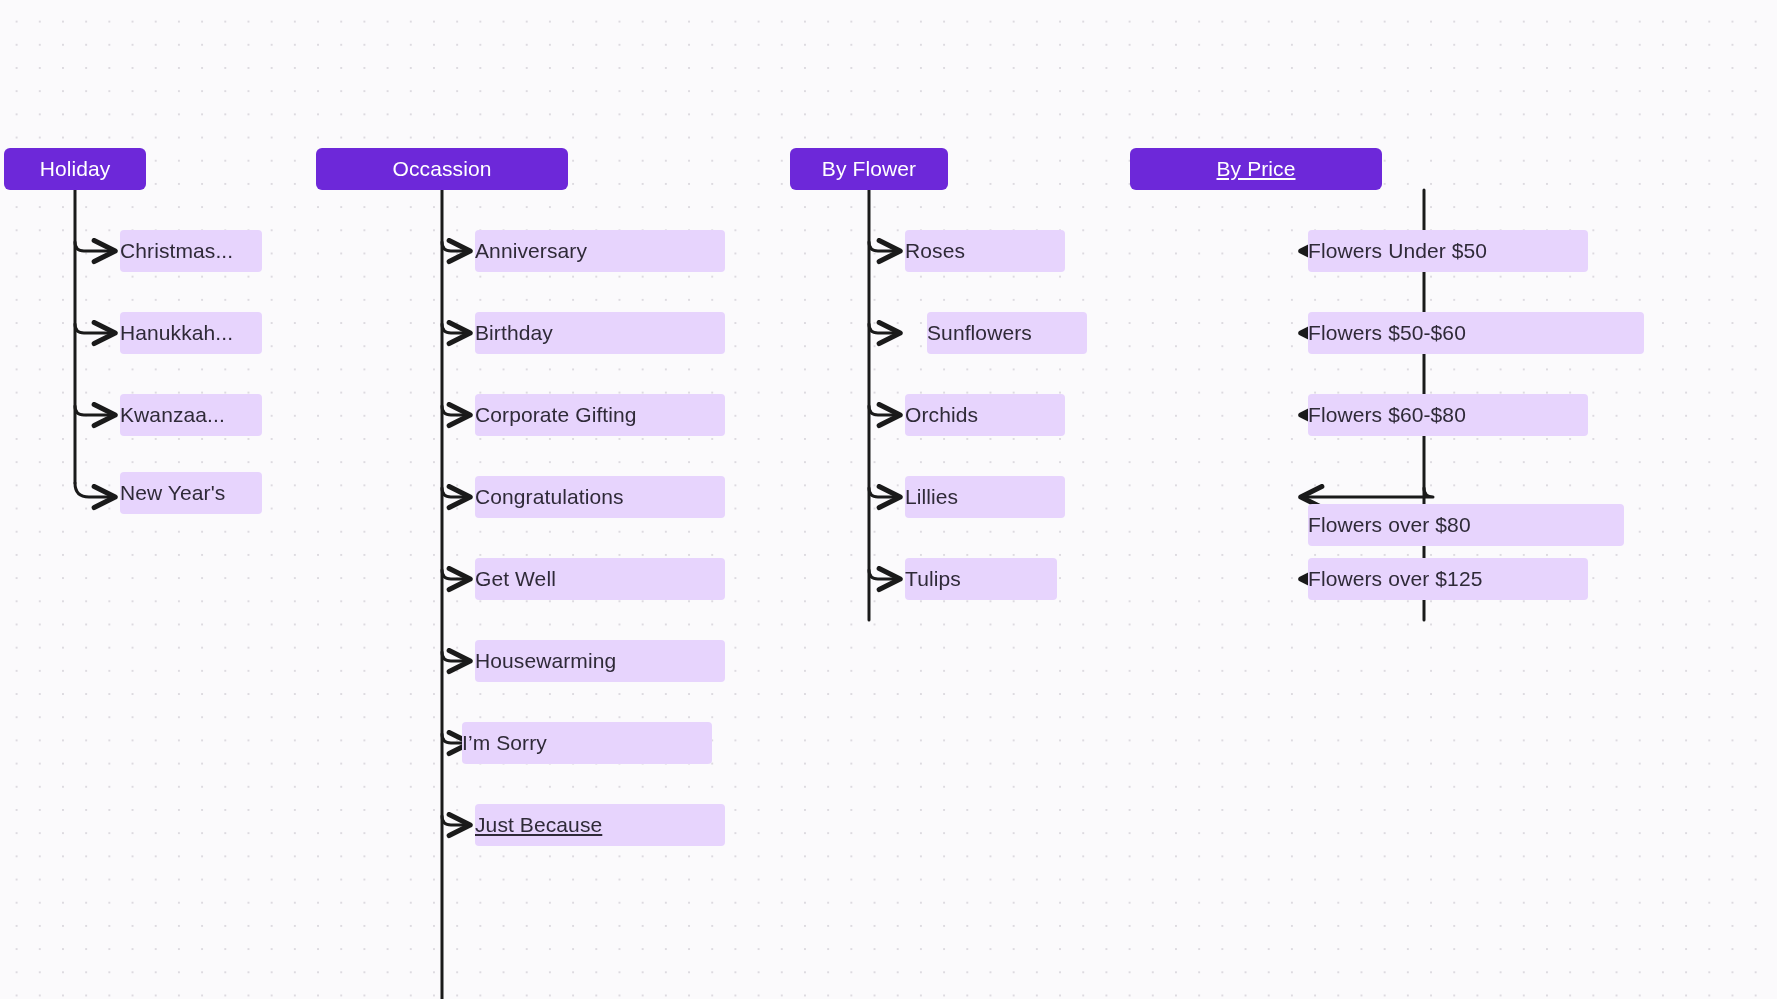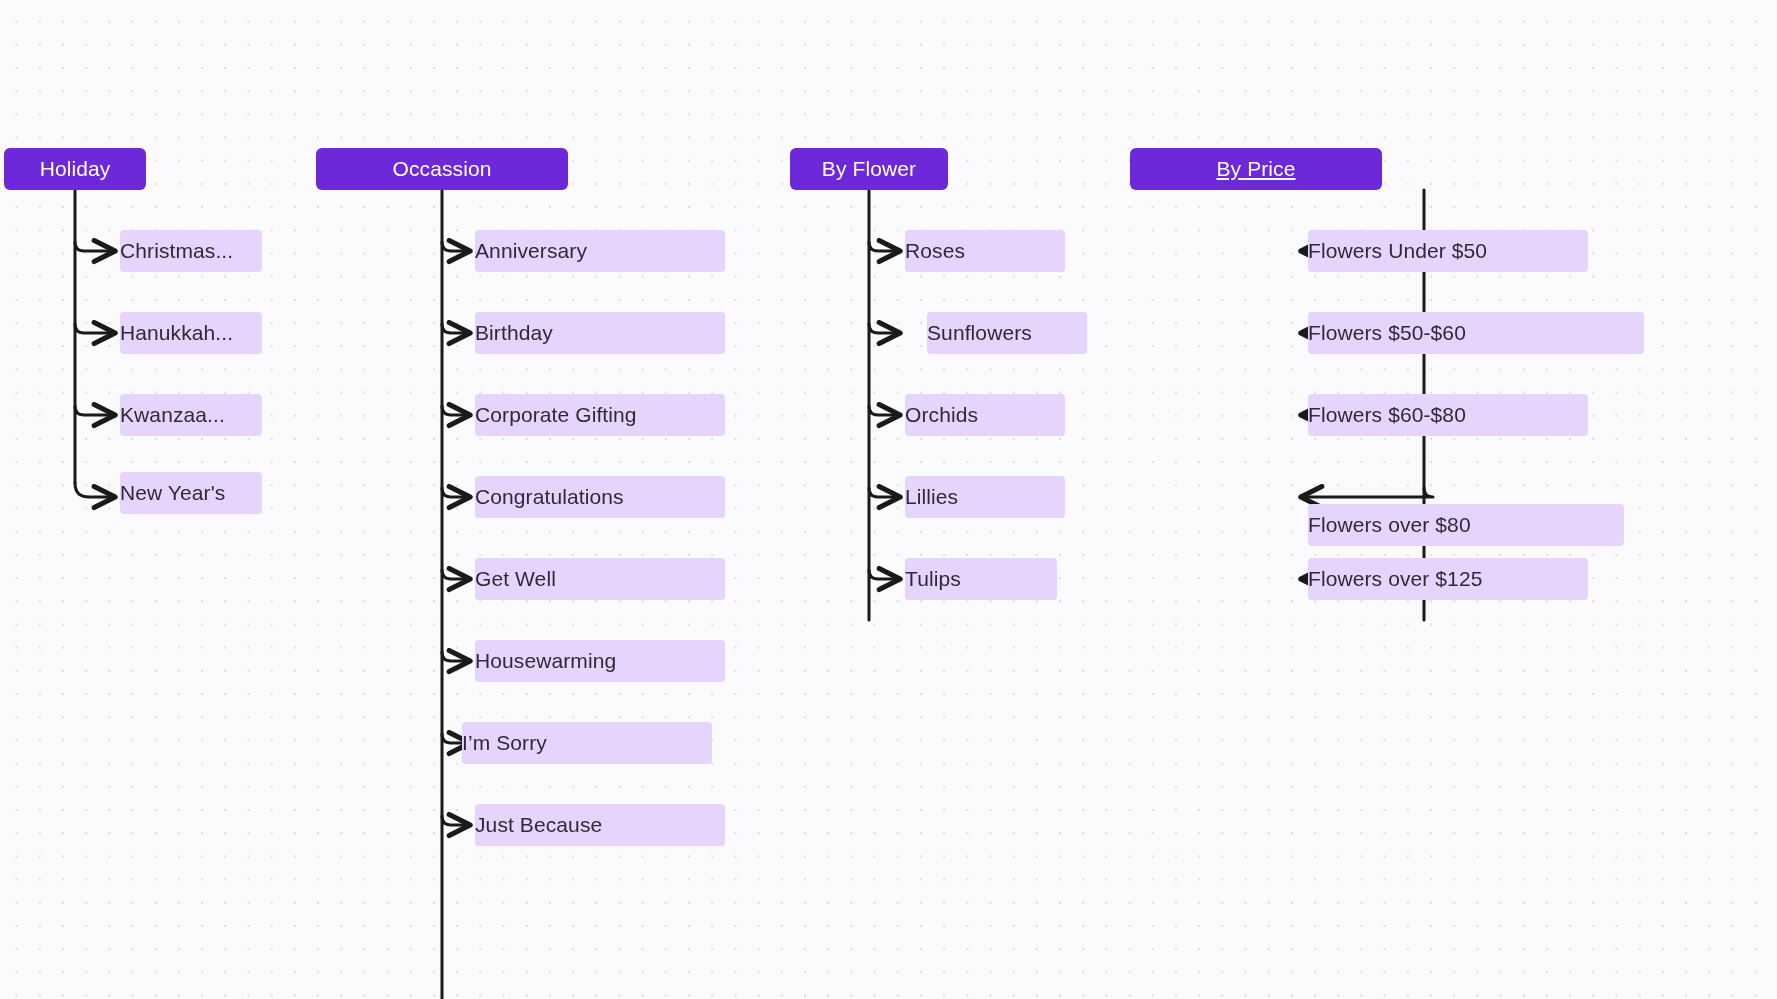--- a/index.html
+++ b/index.html
@@ -139,21 +139,21 @@
       </div>
       <div class="leaf-node" style="left: 475px; top: 558px; width: 250px;">
         <span>Get Well</span>
       </div>
       <div class="leaf-node" style="left: 475px; top: 640px; width: 250px;">
         <span>Housewarming</span>
       </div>
       <div class="leaf-node" style="left: 462px; top: 722px; width: 250px;">
         <span>I’m Sorry</span>
       </div>
-      <div class="leaf-node" style="left: 475px; top: 804px; width: 250px;">
+      <div class="leaf-node" style="left: 475px; top: 804px; width: 250px; text-decoration: underline;">
         <span>Just Because</span>
       </div>
       <div class="header-node" style="left: 790px; top: 148px; width: 158px; height: 42px;">
         <span>By Flower</span>
       </div>
       <div class="leaf-node" style="left: 905px; top: 230px; width: 160px;">
         <span>Roses</span>
       </div>
       <div class="leaf-node" style="left: 927px; top: 312px; width: 160px;">
         <span>Sunflowers</span>

